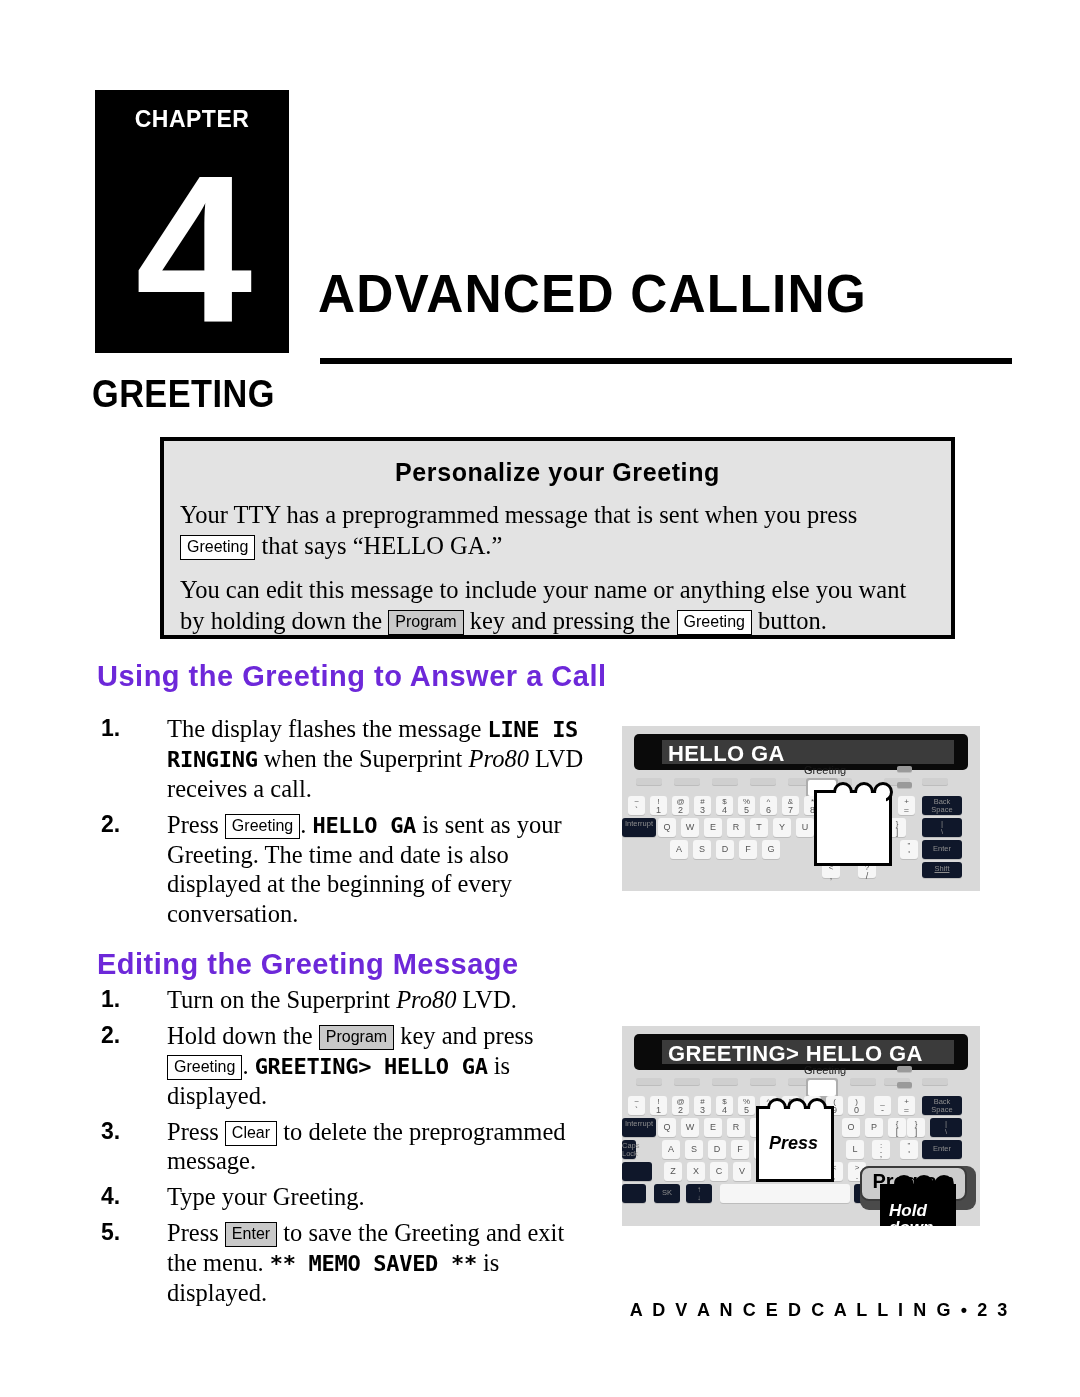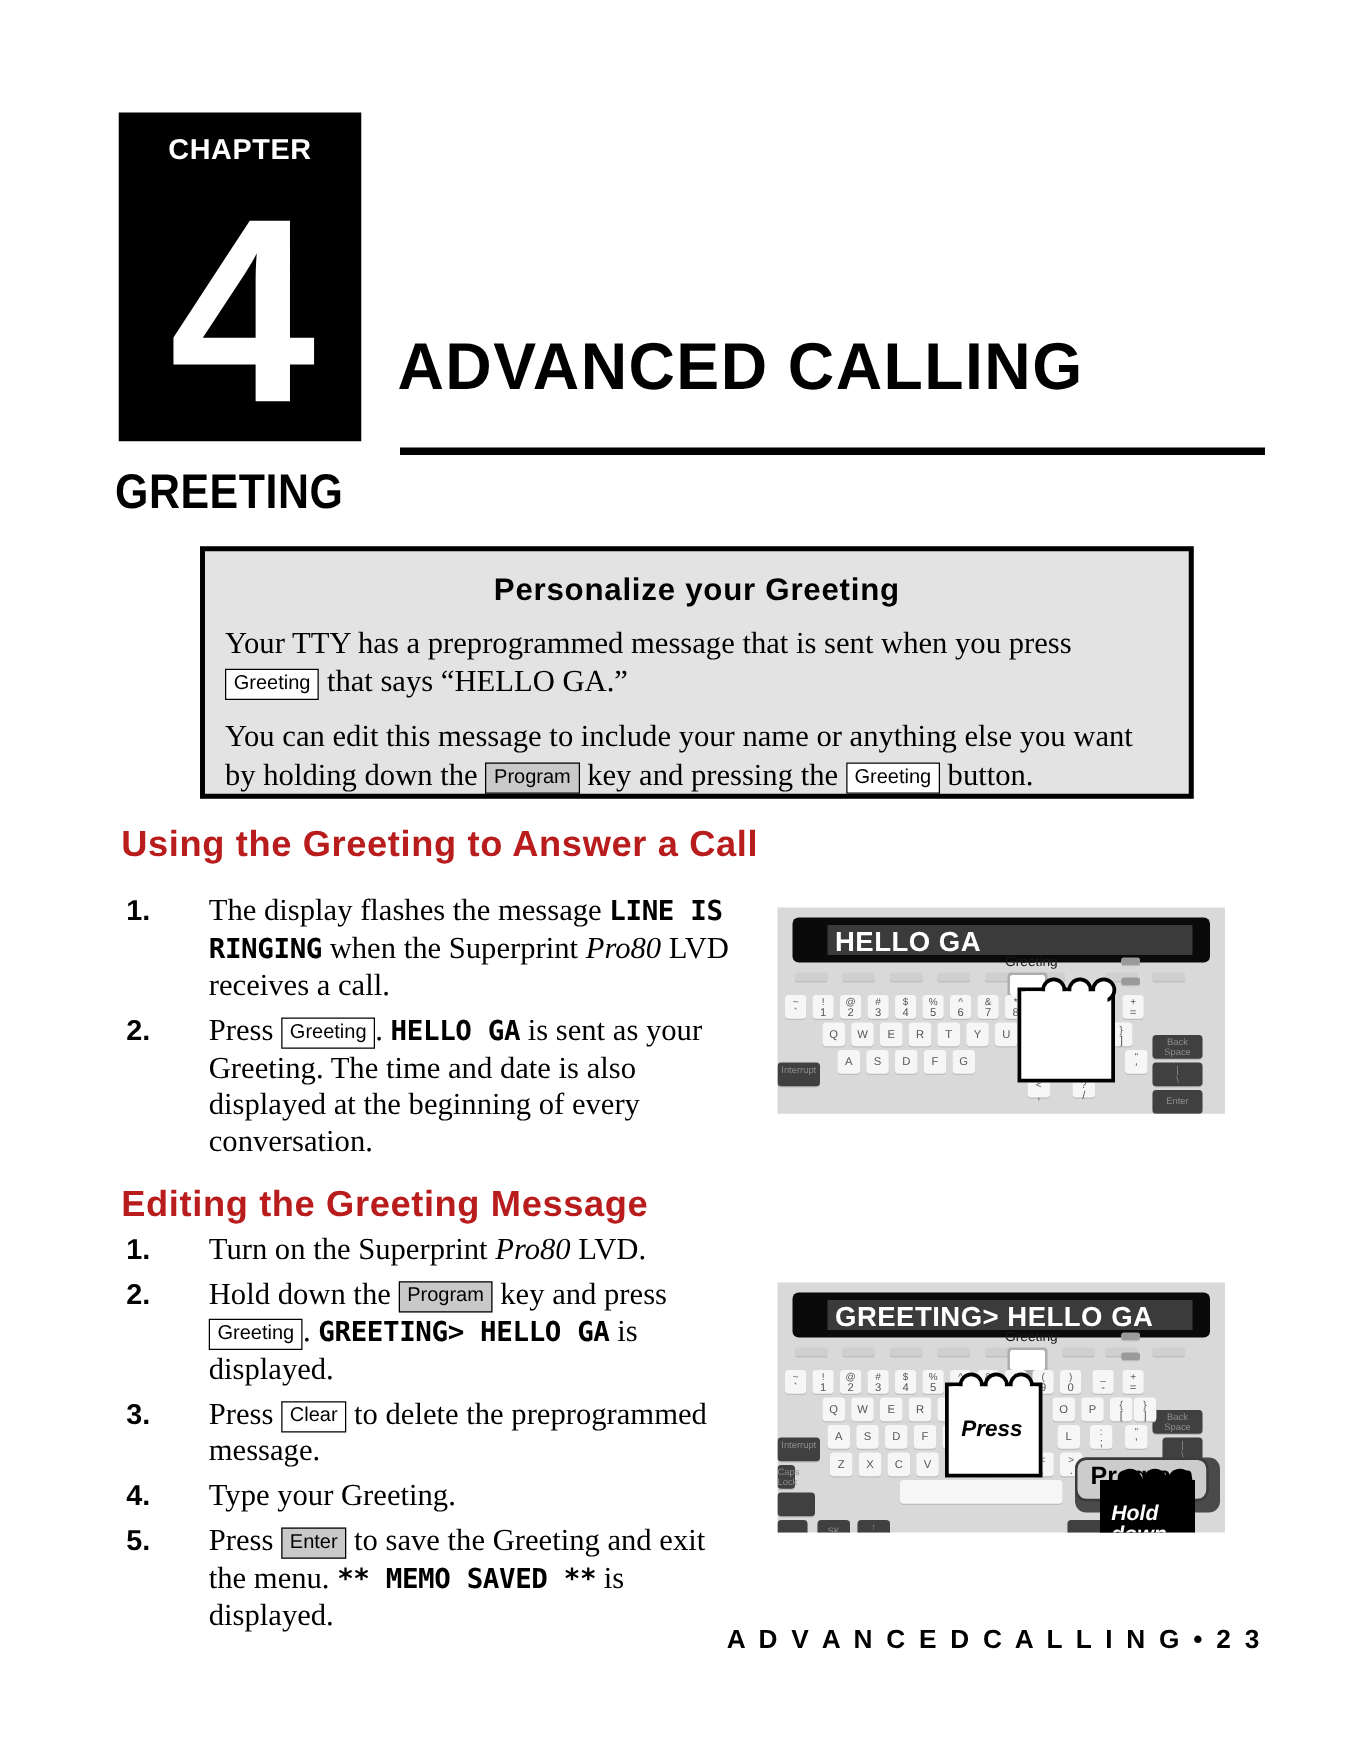--- a/index.html
+++ b/index.html
@@ -132,21 +132,21 @@
   }
   .keycap.gray { background: #c9c9c9; }
 
   
   .subhead {
     position: absolute;
     font-family: "Liberation Sans", sans-serif;
     font-weight: bold;
     font-size: 29px;
     letter-spacing: 0.5px;
-    color: #b91c1c;
+    color: #6d28d9;
   }
   #subhead-using { left: 97px; top: 660px; }
   #subhead-editing { left: 97px; top: 948px; }
 
   
   .steplist {
     position: absolute;
     margin: 0;
     padding: 0;
     list-style: none;
@@ -234,21 +234,21 @@
     border-radius: 3px;
     box-shadow: 0 1px 0 #bdbdbd;
     font-family: "Liberation Sans", sans-serif;
     font-size: 9px;
     color: #555;
     text-align: center;
     box-sizing: border-box;
     line-height: 1.05;
     padding-top: 2px;
   }
-  .key.dark { background: #404040; color: #8d8d8d; font-size: 7.5px; margin-top: 32px; }
+  .key.dark { background: #0f172a; color: #8d8d8d; font-size: 7.5px; }
   .key.blank { background: #cfcfcf; border-radius: 2px; }
   .key .sup { display: block; font-size: 8px; }
 
   .greeting-label {
     position: absolute;
     font-family: "Liberation Sans", sans-serif;
     font-size: 11px;
     color: #1a1a1a;
   }
   .greeting-key {
@@ -340,21 +340,21 @@
     color: #000;
   }
 
   
   #footer {
     position: absolute;
     right: 70px;
     top: 1300px;
     font-family: "Liberation Sans", sans-serif;
     font-weight: bold;
-    font-size: 21px;
+    font-size: 18px;
     letter-spacing: 2.6px;
     color: #000;
   }
 </style>
 </head>
 <body>
 
 <div class="page">
 
   <div id="chapter-badge">

